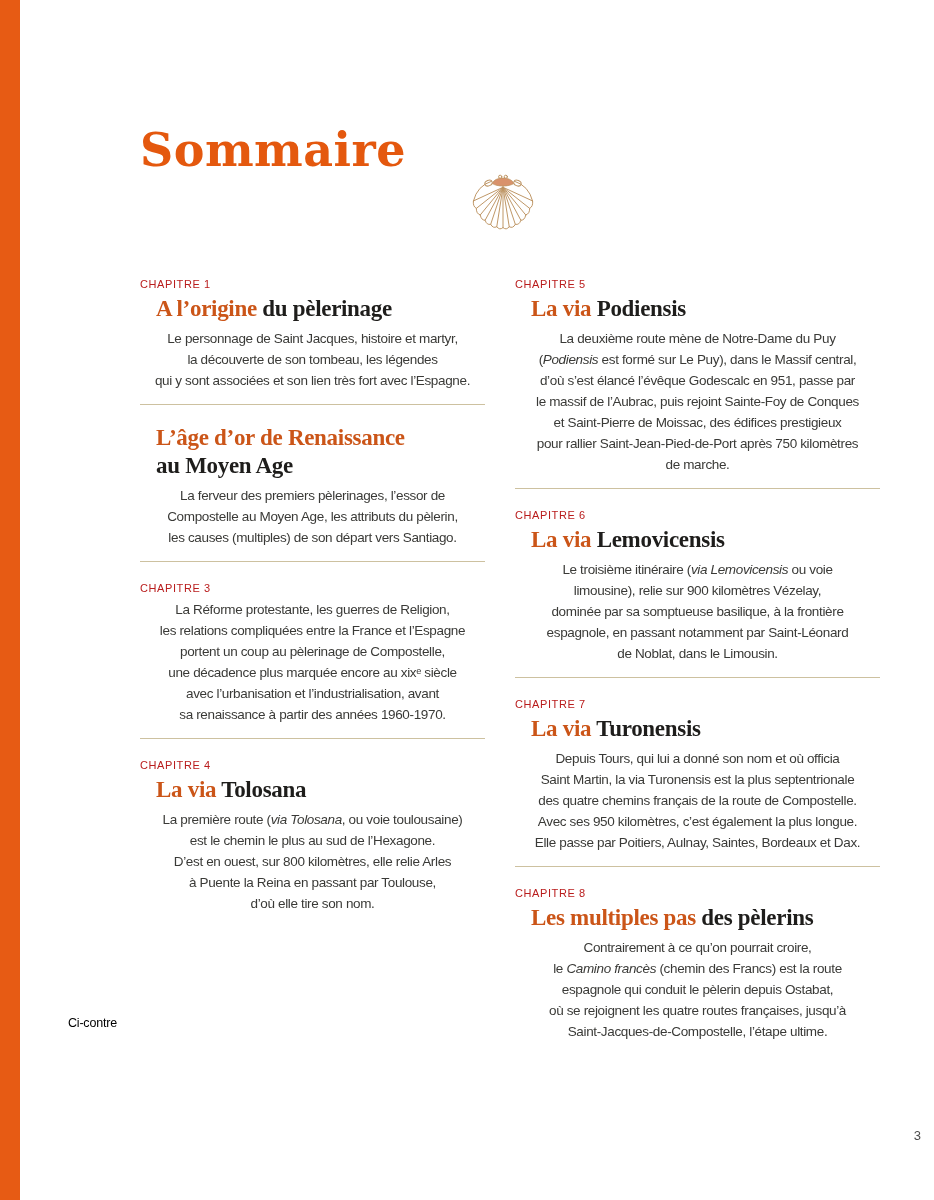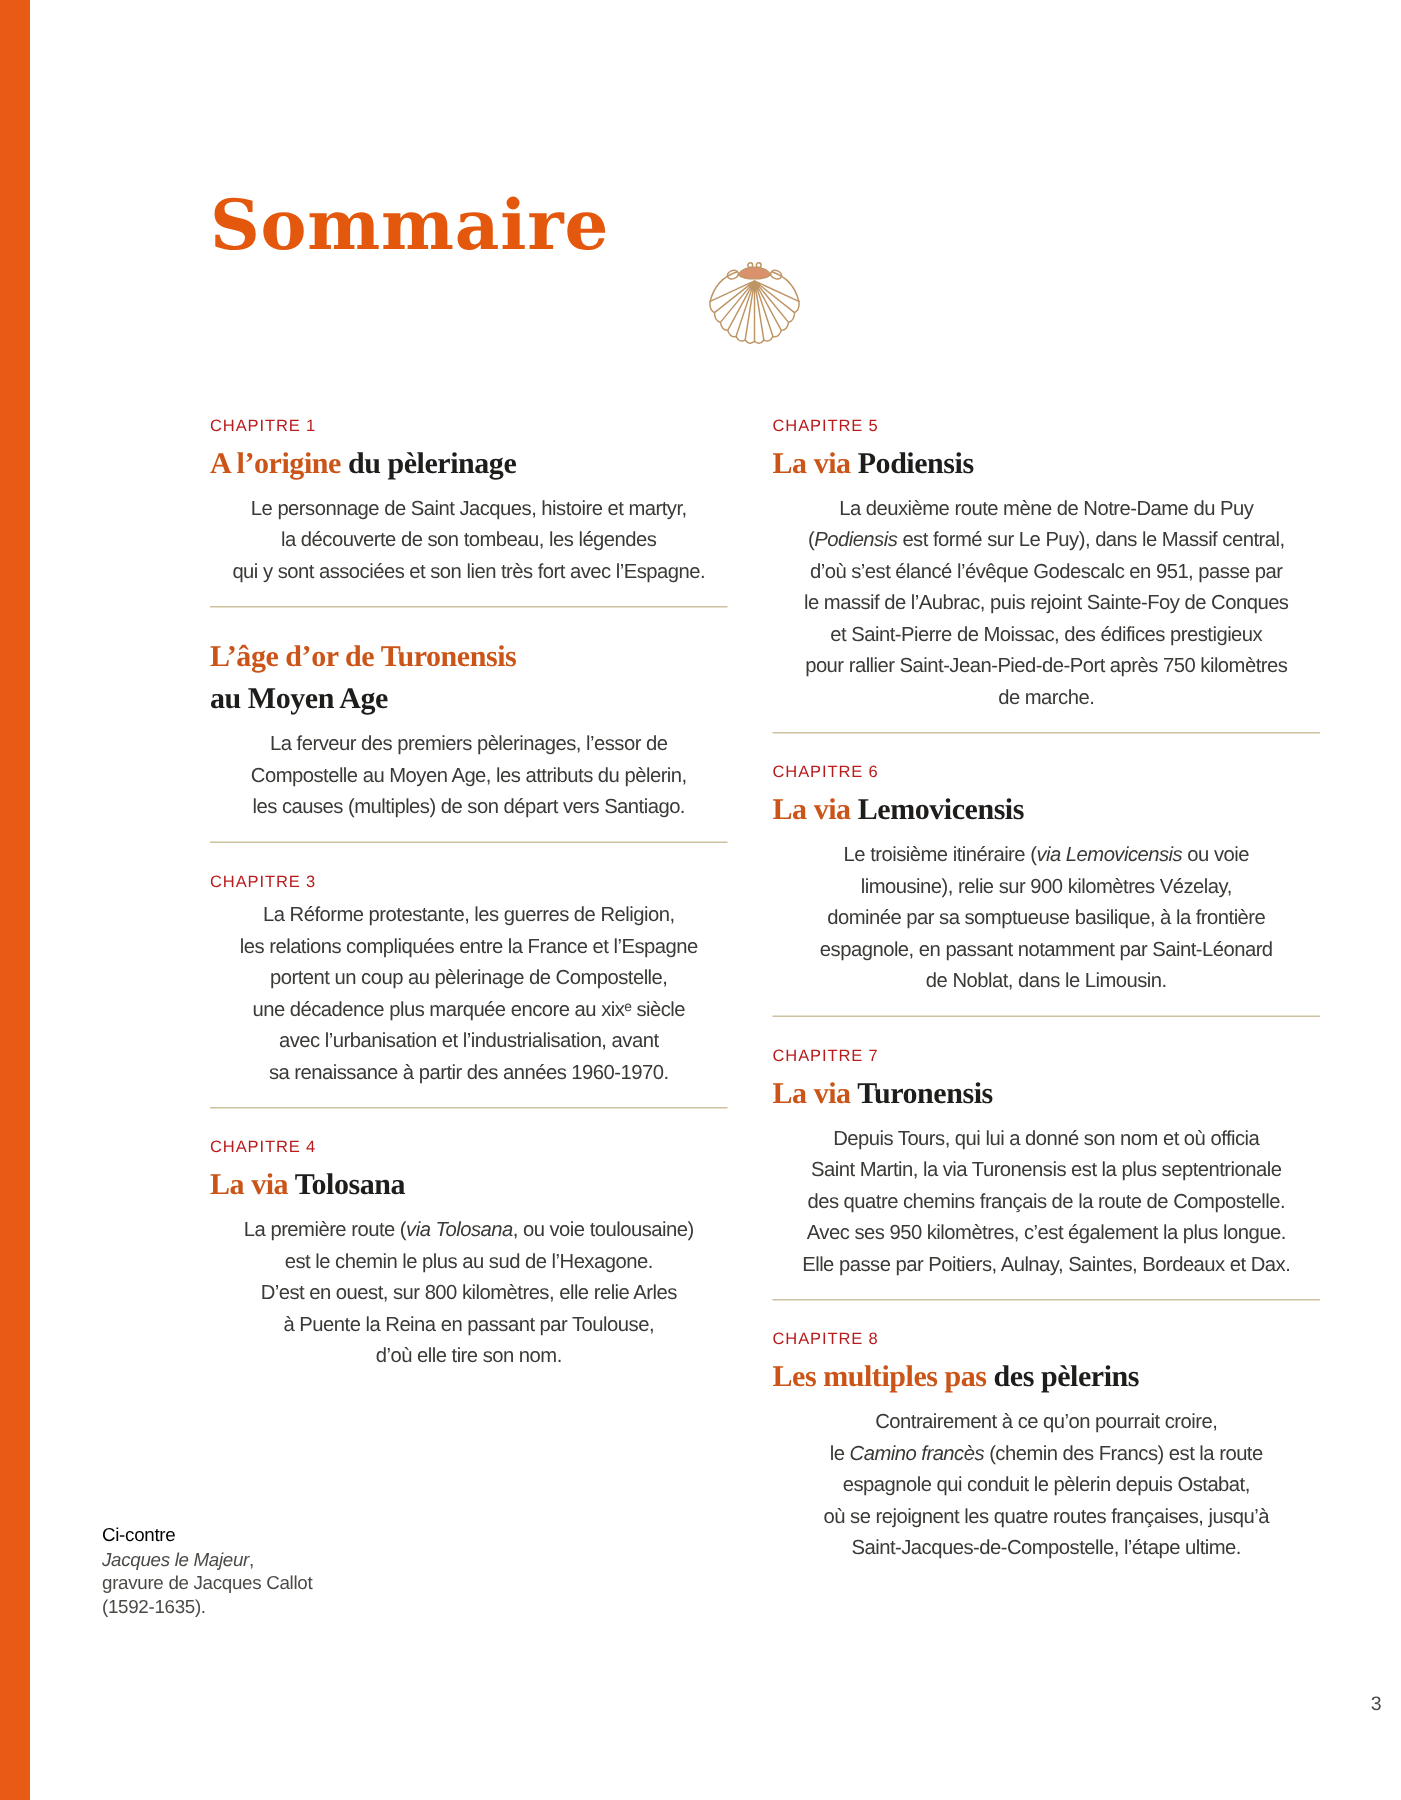--- a/index.html
+++ b/index.html
@@ -44,24 +44,24 @@
   .col-right { width: 365px; }
   .chapter { margin: 0 0 19px 0; }
   .chap-label {
     font-size: 11px;
     line-height: 15px;
     letter-spacing: 0.6px;
     color: #b91c1c;
     margin-bottom: 3px;
   }
   .chap-title {
-    margin: 1px 0 5px 0;
+    margin: 1px 0 5px 16px;
     font-family: "Liberation Serif", "DejaVu Serif", serif;
     font-weight: 700;
-    font-size: 20px;
+    font-size: 23px;
     line-height: 28px;
     letter-spacing: -0.3px;
     white-space: pre-line;
     color: #1E1D1B;
   }
   .chap-title .accent { color: #CB5518; }
   .chap-body {
     margin: 0;
     font-size: 13.5px;
     line-height: 21px;
@@ -122,21 +122,21 @@
     <div class="col-left">
 
       <section class="chapter">
         <div class="chap-label">CHAPITRE 1</div>
         <h2 class="chap-title"><span class="accent">A l’origine</span><span> du pèlerinage</span></h2>
         <p class="chap-body">Le personnage de Saint Jacques, histoire et martyr,<br>la découverte de son tombeau, les légendes<br>qui y sont associées et son lien très fort avec l’Espagne.</p>
         <hr class="rule">
       </section>
 
       <section class="chapter">
-        <h2 class="chap-title"><span class="accent">L’âge d’or de Turonensis</span><span>
+        <h2 class="chap-title"><span class="accent">L’âge d’or de Renaissance</span><span>
 au Moyen Age</span></h2>
         <p class="chap-body">La ferveur des premiers pèlerinages, l’essor de<br>Compostelle au Moyen Age, les attributs du pèlerin,<br>les causes (multiples) de son départ vers Santiago.</p>
         <hr class="rule">
       </section>
 
       <section class="chapter">
         <div class="chap-label">CHAPITRE 3</div>
         <p class="chap-body">La Réforme protestante, les guerres de Religion,<br>les relations compliquées entre la France et l’Espagne<br>portent un coup au pèlerinage de Compostelle,<br>une décadence plus marquée encore au xixᵉ siècle<br>avec l’urbanisation et l’industrialisation, avant<br>sa renaissance à partir des années 1960-1970.</p>
         <hr class="rule">
       </section>
@@ -176,18 +176,17 @@
         <div class="chap-label">CHAPITRE 8</div>
         <h2 class="chap-title"><span class="accent">Les multiples pas</span><span> des pèlerins</span></h2>
         <p class="chap-body">Contrairement à ce qu’on pourrait croire,<br>le <i>Camino francès</i> (chemin des Francs) est la route<br>espagnole qui conduit le pèlerin depuis Ostabat,<br>où se rejoignent les quatre routes françaises, jusqu’à<br>Saint-Jacques-de-Compostelle, l’étape ultime.</p>
       </section>
 
     </div>
   </div>
 
   <div class="caption">
     <div class="caption-label">Ci-contre</div>
-    <div class="caption-text"><i>Jacques le Majeur</i>,<br>gravure de Jacques Callot<br>(1592-1635).</div>
   </div>
 
   <div class="page-number">3</div>
 
 </div>
 
 </body></html>

